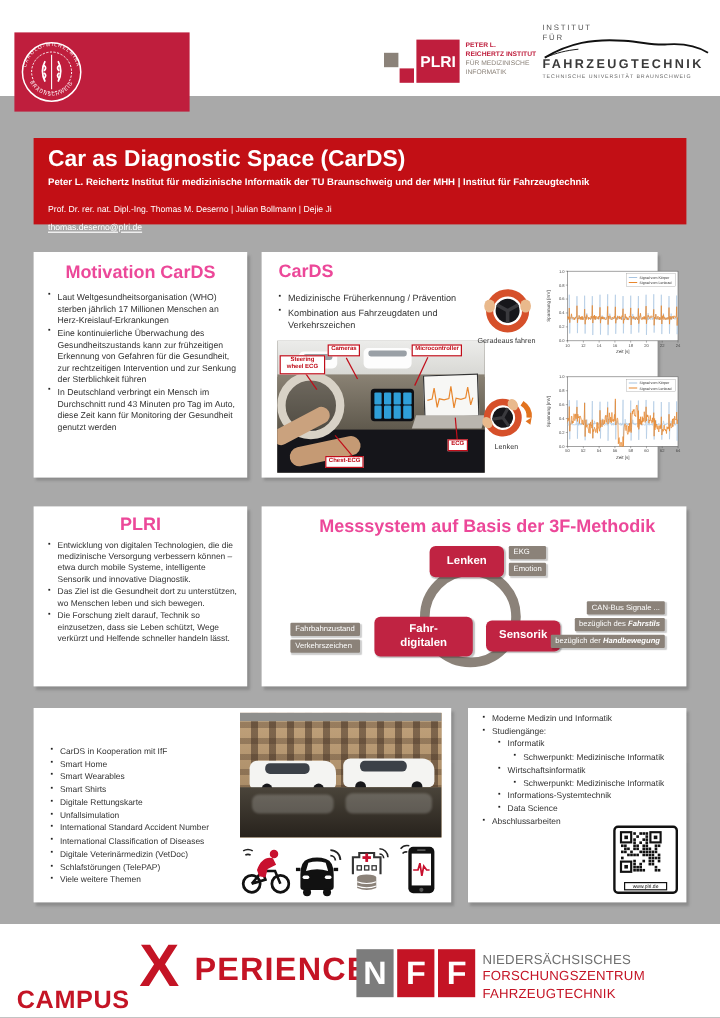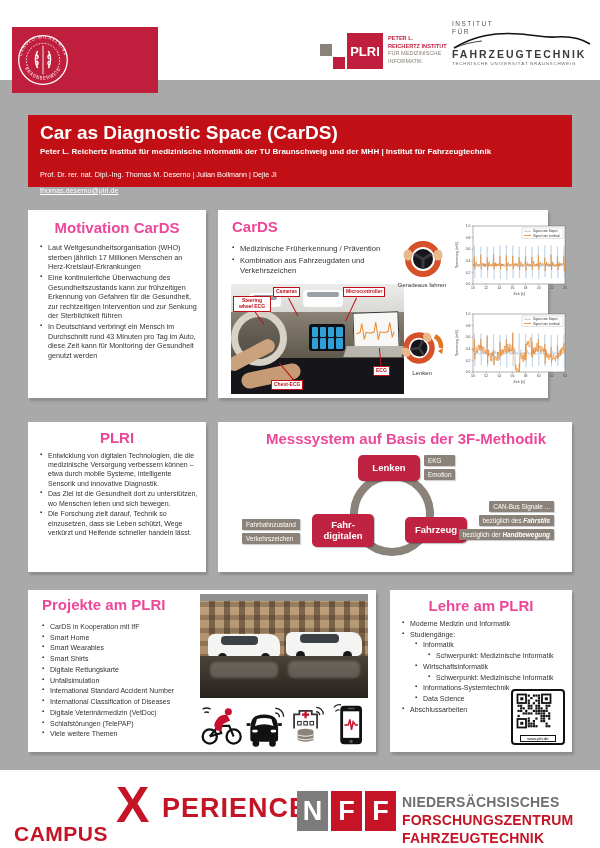--- a/index.html
+++ b/index.html
@@ -107,21 +107,21 @@
   .footer{position:absolute;left:0;top:770px;width:600px;height:78px;background:#fff;}
   .campus-block{position:absolute;left:14px;top:17px;color:#c41425;line-height:1;}
   .campus-block .c1{font-size:21px;font-weight:bold;letter-spacing:0.5px;margin-top:36px;}
   .campus-block .c2{font-size:12.6px;font-weight:bold;margin-top:5px;letter-spacing:0.2px;}
   .big-x{position:absolute;left:116px;top:10px;font-size:50px;font-weight:bold;color:#c41425;line-height:1;}
   .perience{position:absolute;left:162px;top:25px;font-size:27px;font-weight:bold;color:#c41425;letter-spacing:1px;line-height:1;}
   .nff{position:absolute;left:297px;top:21px;display:flex;gap:3px;}
   .nff .bx{width:31px;height:40px;color:#fff;font-size:27px;font-weight:bold;display:flex;align-items:center;justify-content:center;}
   .nff .bx.g{background:#7c7c7c;}
   .nff .bx.r{background:#c41425;}
-  .nff-text{position:absolute;left:402px;top:23px;font-size:14px;font-weight:bold;line-height:1.3;letter-spacing:0.2px;}
+  .nff-text{position:absolute;left:402px;top:23px;font-size:11px;font-weight:normal;line-height:1.3;letter-spacing:0.2px;}
   .nff-text .t1{color:#6f6f6f;}
   .nff-text .t2,.nff-text .t3{color:#c41425;}
 </style>
 </head>
 <body>
 
 <div>
 
   <div class="header">
     <div class="iff-logo">
@@ -346,45 +346,44 @@
       </ul>
   </section>
 
   <section class="box mess">
     <div class="box-title">Messsystem auf Basis der 3F-Methodik</div>
     <div class="mess-diagram">
       <div class="ring"></div>
       <div class="node" style="left:140px;top:33px;width:62px;height:26px;">
         <span>Lenken</span>
       </div>
-      <div class="node" style="left:94px;top:92px;width:62px;height:33px;">
+      <div class="node" style="left:94px;top:92px;width:82px;height:33px;">
         <span>Fahr-</span>
         <span>digitalen</span>
       </div>
       <div class="node" style="left:187px;top:95px;width:62px;height:26px;">
-        <span>Fahrzeug</span>
+        <span>Sensorik</span>
       </div>
       <div class="tagcol" style="left:206px;top:33px;">
           <div class="tag">EKG</div>
           <div class="tag">Emotion</div>
         </div>
       <div class="tagcol" style="left:24px;top:97px;">
           <div class="tag">Fahrbahnzustand</div>
           <div class="tag">Verkehrszeichen</div>
         </div>
       <div class="tagcol rightal" style="right:18px;top:79px;">
           <div class="tag"><span>CAN-Bus Signale ...</span><b><i></i></b></div>
           <div class="tag"><span>bezüglich des </span><b><i>Fahrstils</i></b></div>
           <div class="tag"><span>bezüglich der </span><b><i>Handbewegung</i></b></div>
         </div>
     </div>
   </section>
 
   <section class="box projekte">
-    <div class="box-title">Projekte am PLRI</div>
     <ul class="blist">
         <li>CarDS in Kooperation mit IfF</li>
         <li>Smart Home</li>
         <li>Smart Wearables</li>
         <li>Smart Shirts</li>
         <li>Digitale Rettungskarte</li>
         <li>Unfallsimulation</li>
         <li>International Standard Accident Number</li>
         <li>International Classification of Diseases</li>
         <li>Digitale Veterinärmedizin (VetDoc)</li>
@@ -447,21 +446,20 @@
         <rect x="14" y="4" width="27" height="48" rx="5" fill="#111"></rect>
         <rect x="17.5" y="11" width="20" height="33" fill="#fff"></rect>
         <polyline points="19,28 24,28 26,21 28,34 30,24 33,28 36,28" fill="none" stroke="#c8102e" stroke-width="1.8"></polyline>
         <rect x="23" y="6.5" width="9" height="1.8" rx="0.9" fill="#555"></rect>
         <circle cx="27.5" cy="48.5" r="2.2" fill="#555"></circle>
       </svg>
     </div>
   </section>
 
   <section class="box lehre">
-    <div class="box-title">Lehre am PLRI</div>
     <ul class="blist">
         <li class="lvl0">Moderne Medizin und Informatik</li>
         <li class="lvl0">Studiengänge:</li>
         <li class="lvl1">Informatik</li>
         <li class="lvl2">Schwerpunkt: Medizinische Informatik</li>
         <li class="lvl1">Wirtschaftsinformatik</li>
         <li class="lvl2">Schwerpunkt: Medizinische Informatik</li>
         <li class="lvl1">Informations-Systemtechnik</li>
         <li class="lvl1">Data Science</li>
         <li class="lvl0">Abschlussarbeiten</li>

